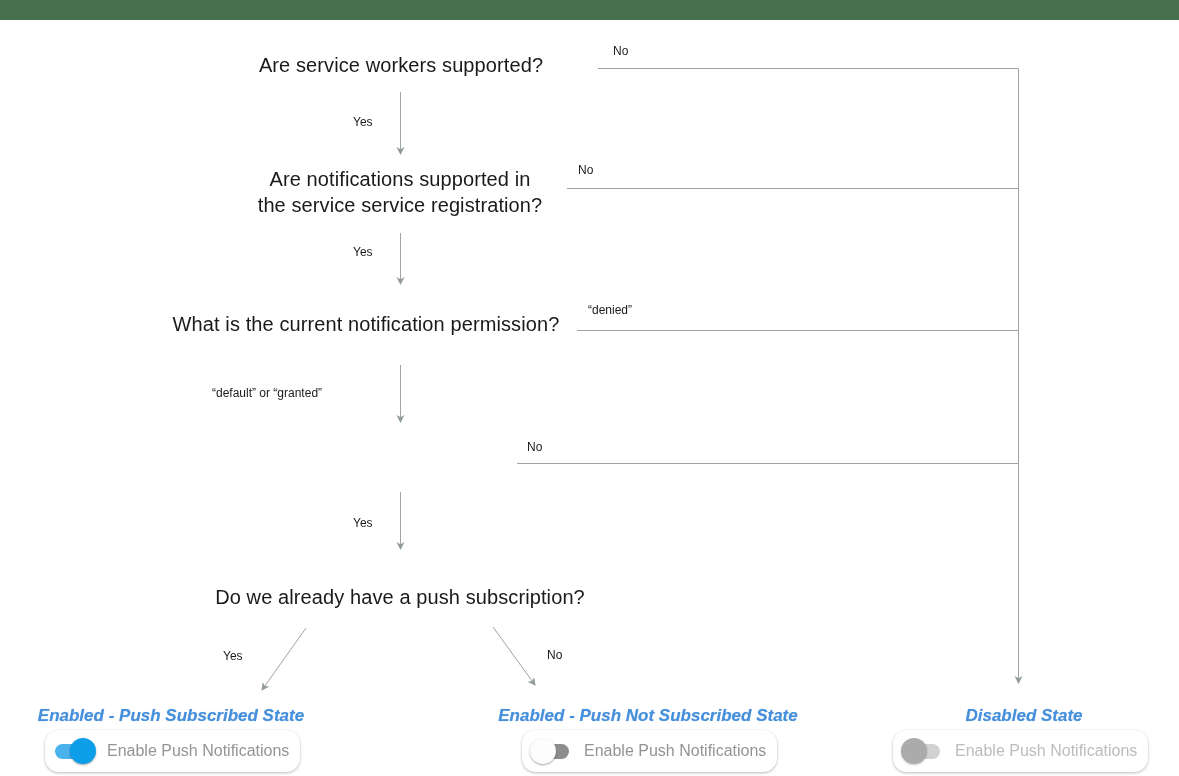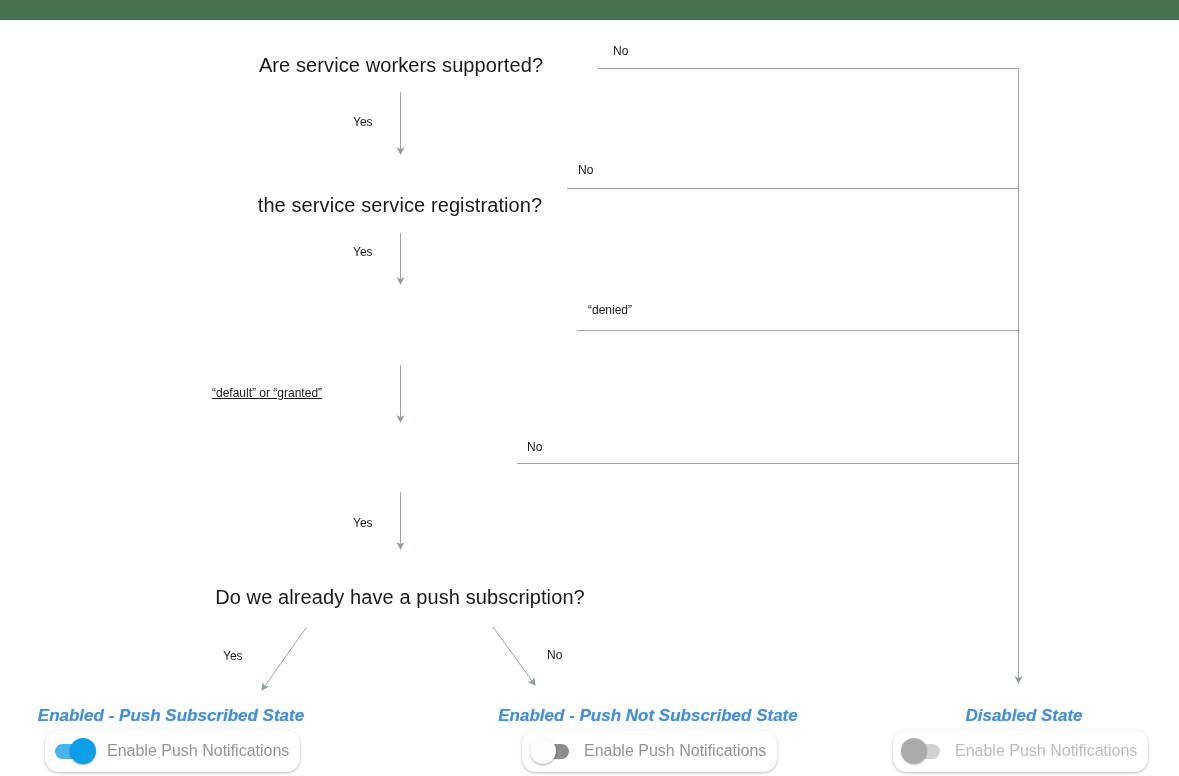--- a/index.html
+++ b/index.html
@@ -68,34 +68,35 @@
       <line x1="400.5" y1="345" x2="400.5" y2="402" marker-end="url(#arr)"></line>
       <line x1="400.5" y1="472" x2="400.5" y2="529" marker-end="url(#arr)"></line>
       <line x1="306" y1="608" x2="262" y2="670" marker-end="url(#arr)"></line>
       <line x1="493" y1="607" x2="535" y2="665" marker-end="url(#arr)"></line>
     </g>
   </svg>
 
   <div class="q" style="left:401px;top:34px;">Are service workers supported?</div>
 
   <div class="q q2" style="left:400px;top:146px;">
-    <br>
+    <span>Are notifications supported in</span><br>
     <span>the service service registration?</span>
   </div>
 
+  <div class="q" style="left:366px;top:293px;">What is the current notification permission?</div>
 
 
   <div class="q" style="left:400px;top:566px;text-align:center;">Do we already have a push subscription?</div>
 
   <div class="blabel" style="left:613px;top:24px;">No</div>
   <div class="blabel" style="left:353px;top:95px;">Yes</div>
   <div class="blabel" style="left:578px;top:143px;">No</div>
   <div class="blabel" style="left:353px;top:225px;">Yes</div>
   <div class="blabel" style="left:588px;top:283px;">“denied”</div>
-  <div class="blabel" style="left:212px;top:366px;text-decoration:underline;">“default” or “granted”</div>
+  <div class="blabel" style="left:212px;top:366px;">“default” or “granted”</div>
   <div class="blabel" style="left:527px;top:420px;">No</div>
   <div class="blabel" style="left:353px;top:496px;">Yes</div>
   <div class="blabel" style="left:223px;top:629px;">Yes</div>
   <div class="blabel" style="left:547px;top:628px;">No</div>
 
   <div class="state-title" style="left:648px;top:686px;">Enabled - Push Not Subscribed State</div>
   <div class="state-title" style="left:171px;top:686px;">Enabled - Push Subscribed State</div>
   <div class="state-title" style="left:1024px;top:686px;">Disabled State</div>
 
   <div class="card" style="left:45px;">

